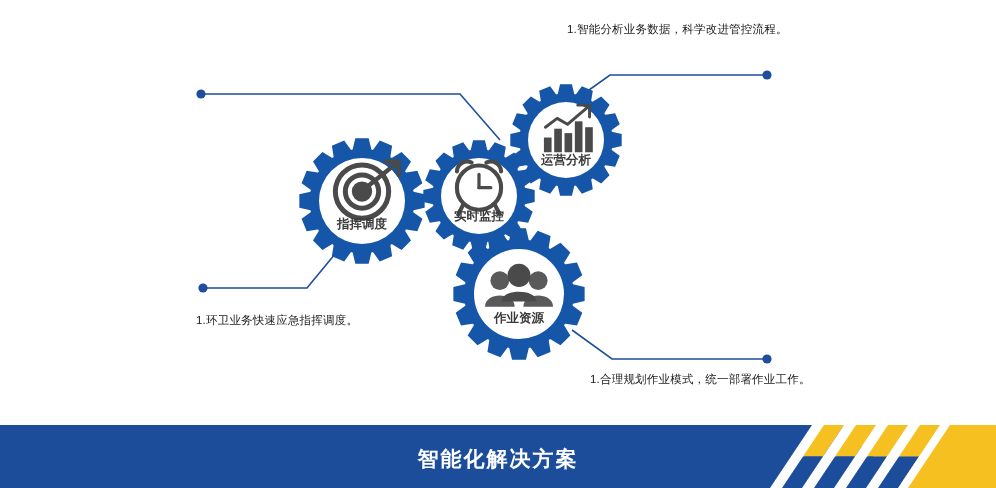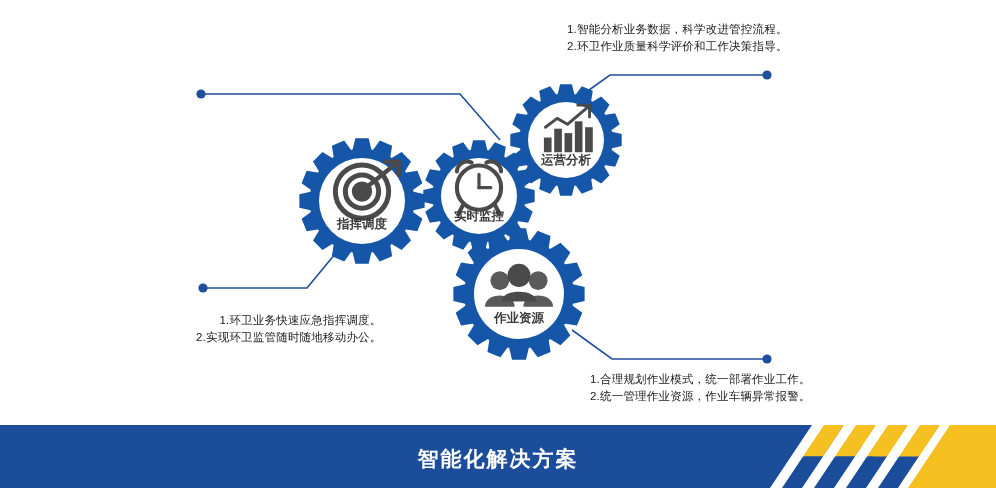--- a/index.html
+++ b/index.html
@@ -14,21 +14,20 @@
   #stage{position:absolute;left:0;top:0;width:996px;height:488px;}
   #stage svg{position:absolute;left:0;top:0;}
 
   .callout{
     position:absolute;
     font-size:11.5px;
     line-height:17px;
     color:#1a1a1a;
     white-space:nowrap;
     letter-spacing:0.2px;
-    text-align:right;
   }
   .callout div{white-space:nowrap;}
 
   .banner-title{
     position:absolute;
     left:0;top:445px;width:996px;
     text-align:center;
     color:#ffffff;
     font-size:21px;
     font-weight:bold;
@@ -147,27 +146,24 @@
            536.4375,301.5375 Z" fill="#4A4A4A"></path>
           </g>
           <text x="519" y="321.9" class="gear-label" font-size="14.0px">作业资源</text>
         </g>
       </g>
     </svg>
 
 
   <div class="callout" style="left:567px;top:21px;">
     <div>1.智能分析业务数据，科学改进管控流程。</div>
-    <div>2.环卫作业质量科学评价和工作决策指导。</div>
   </div>
 
   <div class="callout" style="left:196px;top:312px;">
     <div>1.环卫业务快速应急指挥调度。</div>
-    <div>2.实现环卫监管随时随地移动办公。</div>
   </div>
 
   <div class="callout" style="left:590px;top:371px;">
     <div>1.合理规划作业模式，统一部署作业工作。</div>
-    <div>2.统一管理作业资源，作业车辆异常报警。</div>
   </div>
 
   <div class="banner-title">智能化解决方案</div>
 </div>
 
 </body></html>

